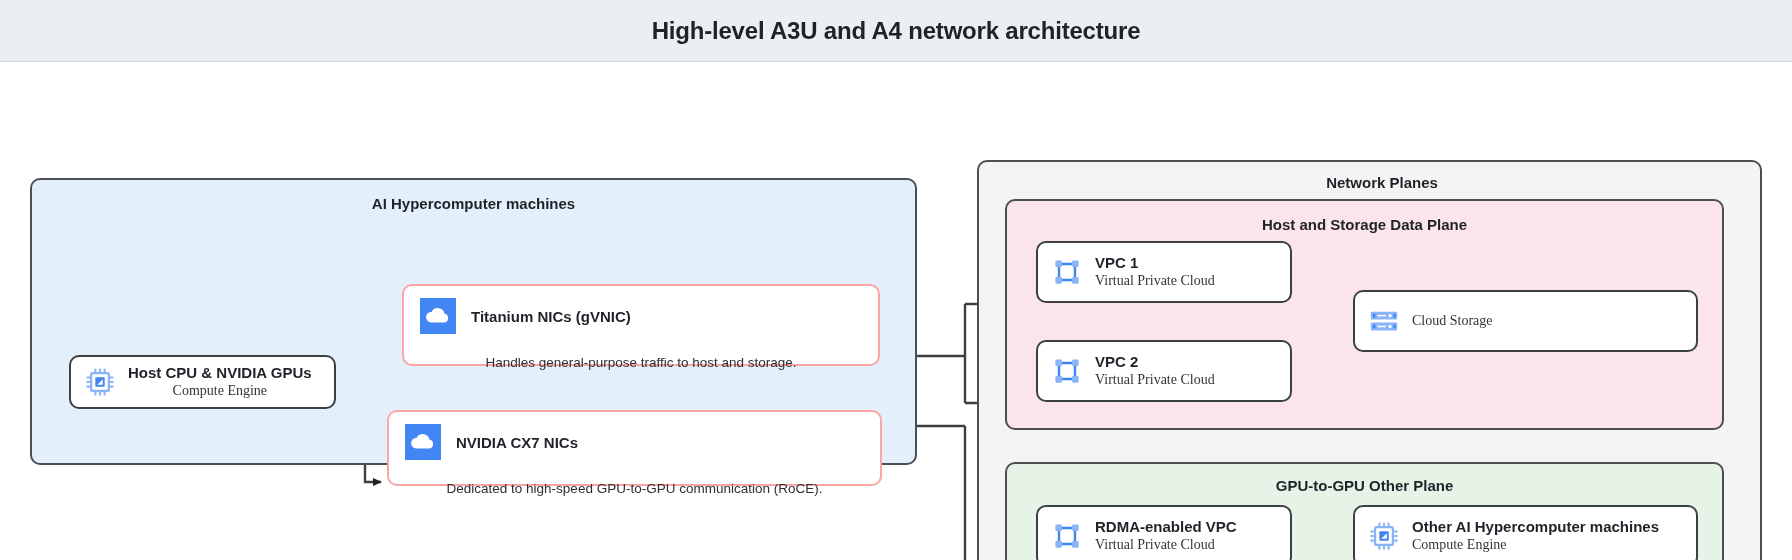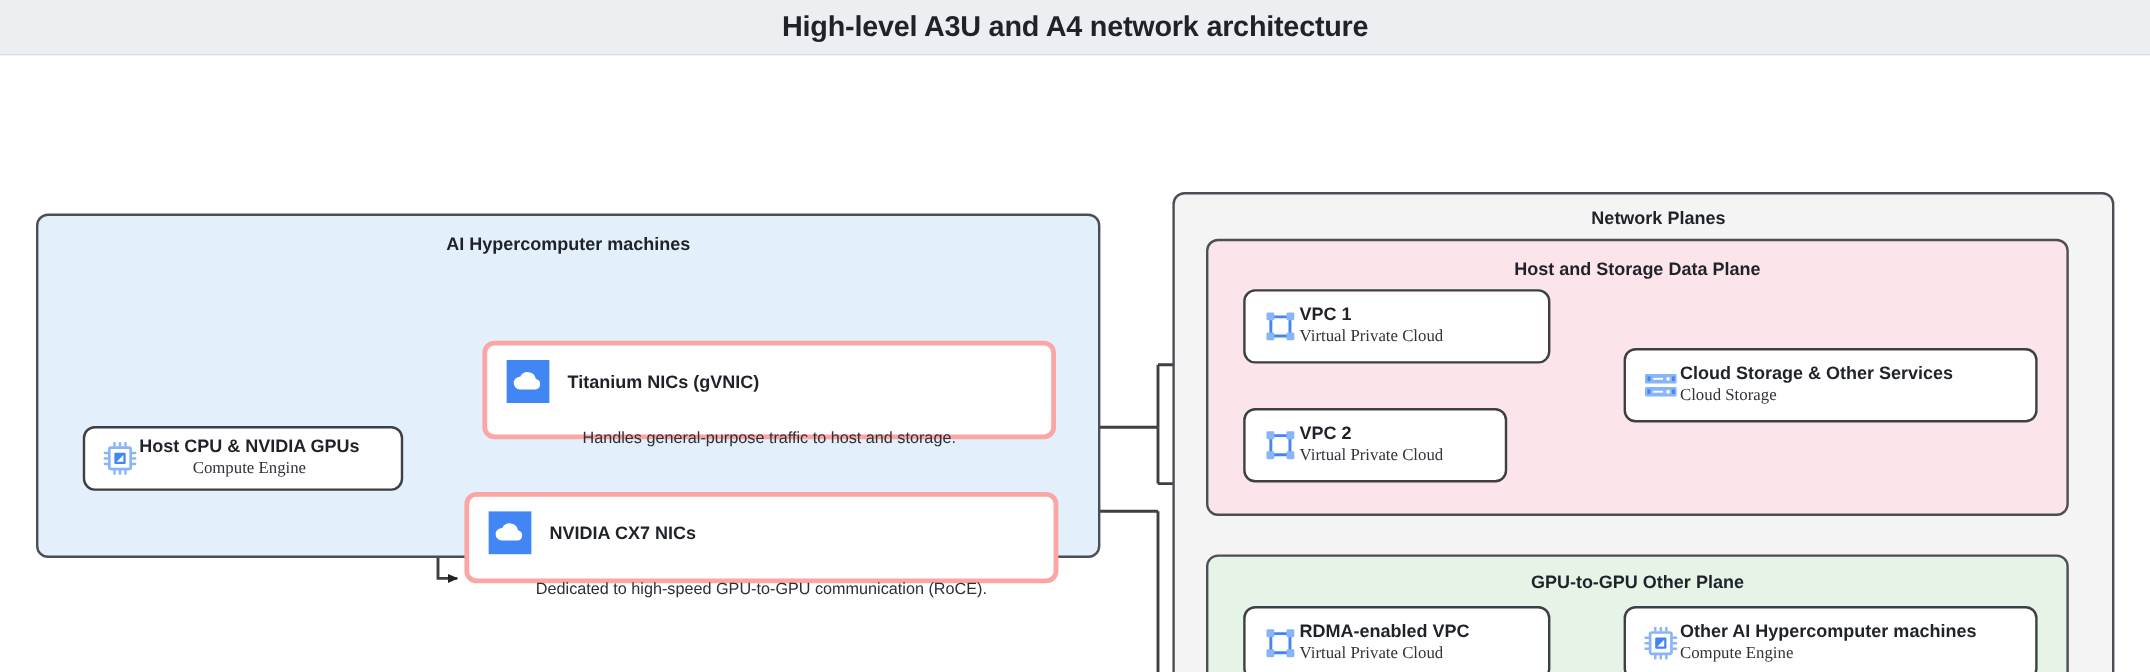--- a/index.html
+++ b/index.html
@@ -10,21 +10,21 @@
     background: #ffffff;
     font-family: "Liberation Sans", sans-serif;
     overflow: hidden;
     position: relative;
   }
 
   
   .titlebar {
     position: absolute;
     left: 0; top: 0;
-    width: 1792px; height: 46px;
+    width: 1792px; height: 62px;
     background: #eceff1;
     border-bottom: 1px solid #d6dadd;
     display: flex;
     align-items: center;
     justify-content: center;
   }
   .titlebar .title {
     font-size: 24px;
     font-weight: bold;
     color: #1f2329;
@@ -72,56 +72,56 @@
 
   
   .node {
     position: absolute;
     background: #ffffff;
     border: 2px solid #3c4043;
     border-radius: 10px;
     display: flex;
     align-items: center;
     padding: 0 14px;
-    gap: 1px;
+    gap: 13px;
   }
   .node .icon {
     flex: 0 0 auto;
     width: 30px; height: 30px;
     display: block;
   }
   .node .txt { display: flex; flex-direction: column; justify-content: center; min-width: 0; }
   .node .t1 { font-size: 15px; font-weight: bold; color: #1f2329; line-height: 1.25; white-space: nowrap; }
   .node .t2 { font-size: 14px; color: #30343a; line-height: 1.3; white-space: nowrap; font-family: Liberation Serif, serif; }
 
   
   .nic-card {
     position: absolute;
     background: #ffffff;
-    border: 4px solid #fca5a5;
+    border: 2px solid #fca5a5;
     border-radius: 10px;
     padding: 12px 16px 10px 16px;
     display: flex;
     flex-direction: column;
   }
   .nic-card .nic-head { display: flex; align-items: center; gap: 15px; }
   .nic-card .nic-head .icon { width: 36px; height: 36px; flex: 0 0 auto; }
   .nic-card .nic-head .nic-title { font-size: 15px; font-weight: bold; color: #1f2329; }
   .nic-card .divider { height: 2px; background: #8a8f96; margin: 10px 0 0 0; }
   .nic-card .nic-note {
     font-size: 13.5px; color: #2c3036; text-align: center;
     margin-top: 11px;
   }
 
   .card-titanium { left: 402px; top: 222px; width: 478px; height: 82px; }
   .card-cx7      { left: 387px; top: 348px; width: 495px; height: 76px; }
 
   .node-hostcpu  { left: 69px;  top: 293px; width: 267px; height: 54px; text-align: center; }
   .node-vpc1     { left: 1036px; top: 179px; width: 256px; height: 62px; }
-  .node-vpc2     { left: 1036px; top: 278px; width: 220px; height: 62px; }
+  .node-vpc2     { left: 1036px; top: 278px; width: 256px; height: 62px; }
   .node-storage  { left: 1353px; top: 228px; width: 345px; height: 62px; }
   .node-rdma     { left: 1036px; top: 443px; width: 256px; height: 62px; }
   .node-othermac { left: 1353px; top: 443px; width: 345px; height: 62px; }
 
   
   .wires {
     position: absolute;
     left: 0; top: 0;
     width: 1792px; height: 560px;
     pointer-events: none;
@@ -276,21 +276,20 @@
         <rect x="4.2" y="19.7" width="2.6" height="4.1" fill="#4285f4"></rect>
         <rect x="9" y="9.5" width="9" height="1.6" fill="#ffffff"></rect>
         <rect x="9" y="21" width="9" height="1.6" fill="#ffffff"></rect>
         <circle cx="22.5" cy="10.3" r="1.7" fill="#ffffff"></circle>
         <circle cx="22.5" cy="21.8" r="1.7" fill="#ffffff"></circle>
         <rect x="26" y="8.2" width="2.4" height="4.1" fill="#4285f4"></rect>
         <rect x="26" y="19.7" width="2.4" height="4.1" fill="#4285f4"></rect>
       </g>
     </svg>
     <div class="txt">
-      <div class="t1">Cloud Storage &amp; Other Services</div>
       <div class="t2">Cloud Storage</div>
     </div>
   </div>
 
   <div class="node node-rdma">
     <svg class="icon" viewBox="0 0 32 32">
       <g fill="#8ab4f8">
         <rect x="7.5" y="7.5" width="17" height="17" rx="1" fill="none" stroke="#4285f4" stroke-width="2.6"></rect>
         <rect x="3.6" y="3.6" width="7" height="7" rx="1.2"></rect>
         <rect x="21.4" y="3.6" width="7" height="7" rx="1.2"></rect>

